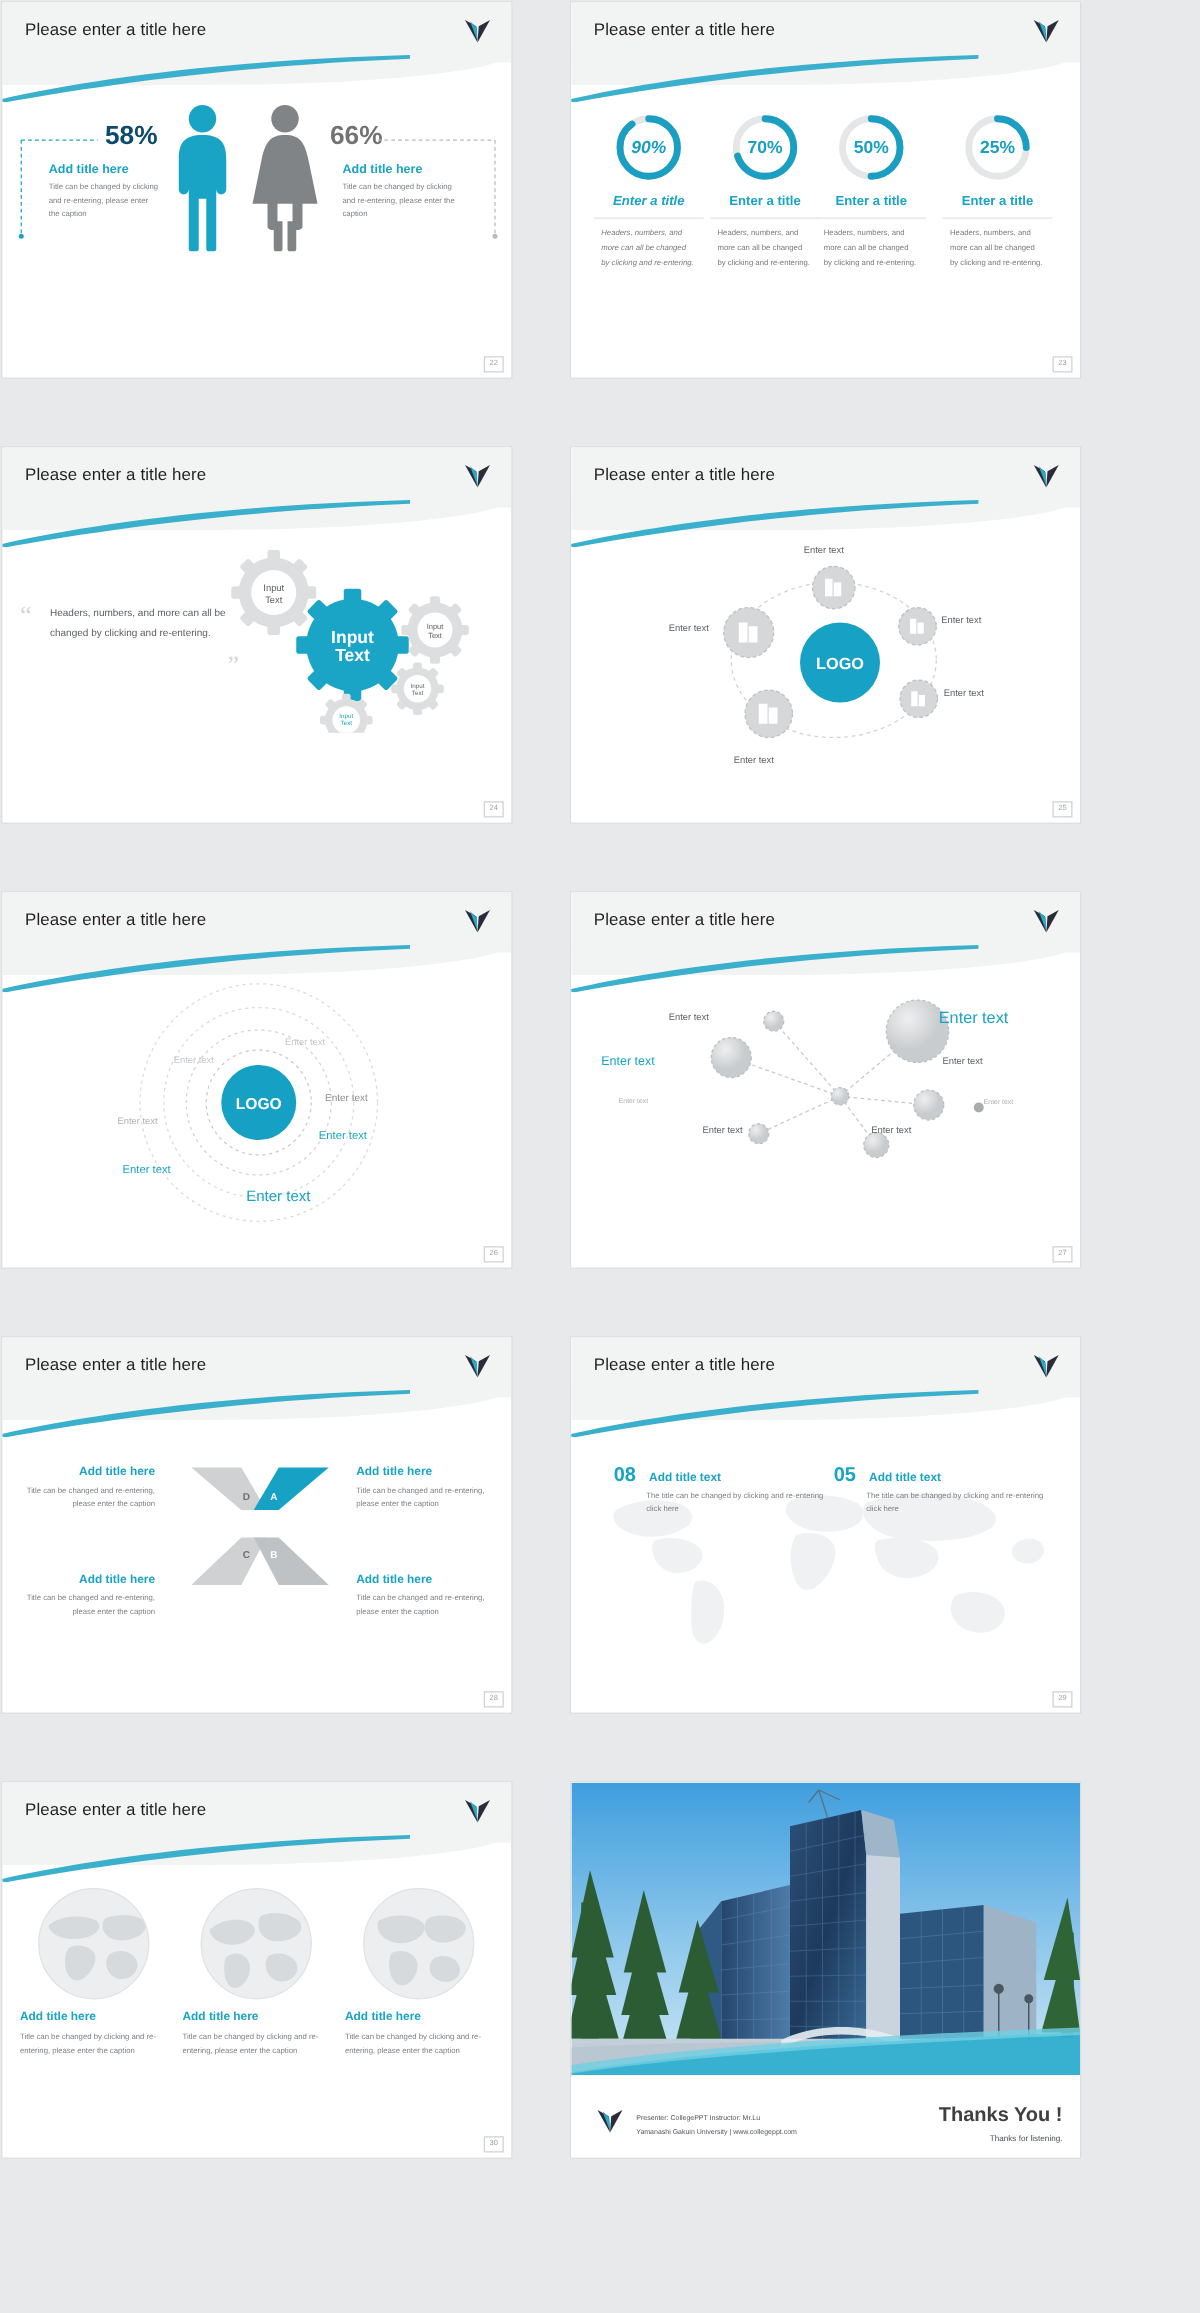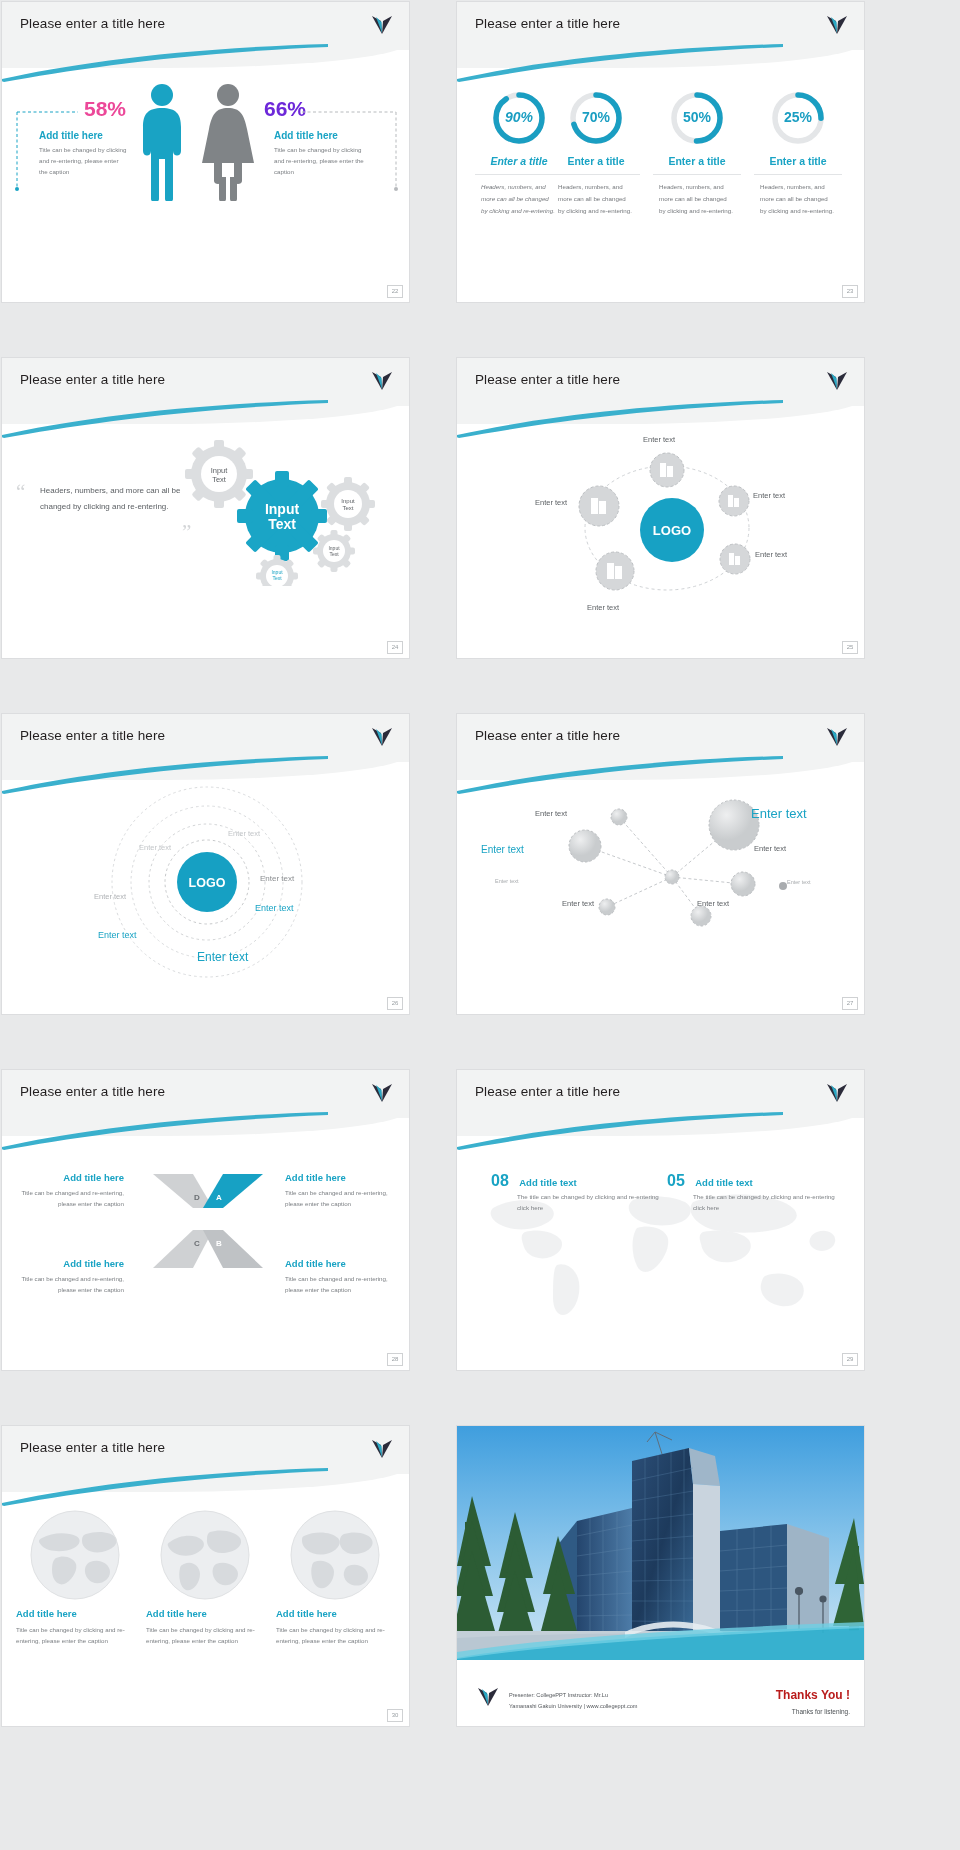--- a/index.html
+++ b/index.html
@@ -7,22 +7,22 @@
   .grid{display:grid;grid-template-columns:407px 407px;grid-auto-rows:308px;column-gap:7px;row-gap:9px;padding:2px 0 0 2px;gap:48px;}
   .slide{position:relative;width:407px;height:300px;background:#fff;box-shadow:0 0 0 1px #dcdddf;overflow:hidden;}
   .slide-inner{position:absolute;left:0;top:0;right:0;bottom:0;overflow:hidden;background:#fff;}
   .hdr{position:absolute;left:0;top:0;width:100%;height:48px;background:#f2f3f3;}
   .hdr:after{content:"";position:absolute;left:0;top:40px;width:100%;height:26px;background:#f2f3f3;border-radius:0 0 60% 0/0 0 100% 0;}
   .ttl{position:absolute;left:18px;top:14px;font-size:13.5px;color:#231f20;letter-spacing:.1px;z-index:5;}
   .logo{position:absolute;right:14px;top:10px;width:26px;height:26px;z-index:6;}
   .swoosh{position:absolute;left:-4px;top:42px;width:330px;height:38px;z-index:4;overflow:hidden;}
   .swoosh svg{display:block;}
   .pgno{position:absolute;right:6px;bottom:4px;width:14px;height:11px;border:1px solid #cfd1d3;color:#9aa0a4;font-size:6px;line-height:11px;text-align:center;background:#fff;z-index:9;}
-  .cyan{color:#ec4899;}
-  .grey{color:#6d28d9;}
+  .cyan{color:#0c4a6e;}
+  .grey{color:#737373;}
   .body{position:absolute;left:0;top:70px;right:0;bottom:0;}
   .pct{font-size:21px;font-weight:bold;}
   .ttl2{font-size:10px;font-weight:bold;color:#19a3c4;margin-bottom:4px;}
   .cap{font-size:6.2px;color:#7b7f83;line-height:1.75;}
 
   
   .dcol{position:absolute;top:18px;width:88px;text-align:center;}
   .dlabel{font-size:10.5px;font-weight:bold;color:#19a3c4;margin-top:9px;padding-bottom:7px;border-bottom:1px solid #e2e4e6;}
   .dtext{font-size:6.2px;color:#76797d;line-height:1.95;margin-top:6px;padding:0 6px;}
 
@@ -40,21 +40,21 @@
 
   
   .num{font-size:16px;font-weight:bold;color:#19a3c4;}
   .h2t{font-size:9.5px;font-weight:bold;color:#19a3c4;}
 
   
   .final{position:absolute;inset:0;background:#fff;overflow:hidden;}
   .photo{position:absolute;left:0;top:0;width:100%;height:235px;overflow:hidden;}
   .fbar{position:absolute;left:0;bottom:0;width:100%;height:66px;background:#fff;}
   .credits{position:absolute;left:52px;bottom:14px;font-size:5.6px;color:#53575b;line-height:1.95;}
-  .thanks{position:absolute;right:14px;bottom:24px;font-size:12px;font-weight:bold;color:#b91c1c;}
+  .thanks{position:absolute;right:14px;bottom:24px;font-size:16px;font-weight:bold;color:#404040;}
   .thanks2{position:absolute;right:14px;bottom:11px;font-size:6.5px;color:#4c5054;}
 </style>
 </head>
 <body>
 
 <div class="grid">
 
   <div class="slide">
     <div class="slide-inner">
       <div class="hdr"></div>
@@ -134,21 +134,21 @@
         <div class="dcol" style="left:18px;font-style:italic;">
           <svg width="56" height="56" viewBox="0 0 56 56" style="display:block;margin:0 auto;">
             <circle cx="28" cy="28" r="23" fill="none" stroke="#e4e6e8" stroke-width="5.5"></circle>
             <circle cx="28" cy="28" r="23" fill="none" stroke="#1a9ec2" stroke-width="5.5" stroke-linecap="round" stroke-dasharray="130.1 144.5" transform="rotate(-90 28 28)"></circle>
             <text x="28" y="32" text-anchor="middle" font-family="Liberation Sans, sans-serif" font-size="14" font-weight="bold" fill="#1a9ec2">90%</text>
           </svg>
           <div class="dlabel">Enter a title</div>
           <div class="dtext" style="text-align:left;">Headers, numbers, and more can all be changed by clicking and re-entering.</div>
         </div>
 
-        <div class="dcol" style="left:95px;">
+        <div class="dcol" style="left:111px;">
           <svg width="56" height="56" viewBox="0 0 56 56" style="display:block;margin:0 auto;">
             <circle cx="28" cy="28" r="23" fill="none" stroke="#e4e6e8" stroke-width="5.5"></circle>
             <circle cx="28" cy="28" r="23" fill="none" stroke="#1a9ec2" stroke-width="5.5" stroke-linecap="round" stroke-dasharray="101.2 173.4" transform="rotate(-90 28 28)"></circle>
             <text x="28" y="32" text-anchor="middle" font-family="Liberation Sans, sans-serif" font-size="14" font-weight="bold" fill="#1a9ec2">70%</text>
           </svg>
           <div class="dlabel">Enter a title</div>
           <div class="dtext" style="text-align:left;">Headers, numbers, and more can all be changed by clicking and re-entering.</div>
         </div>
 
         <div class="dcol" style="left:196px;">

